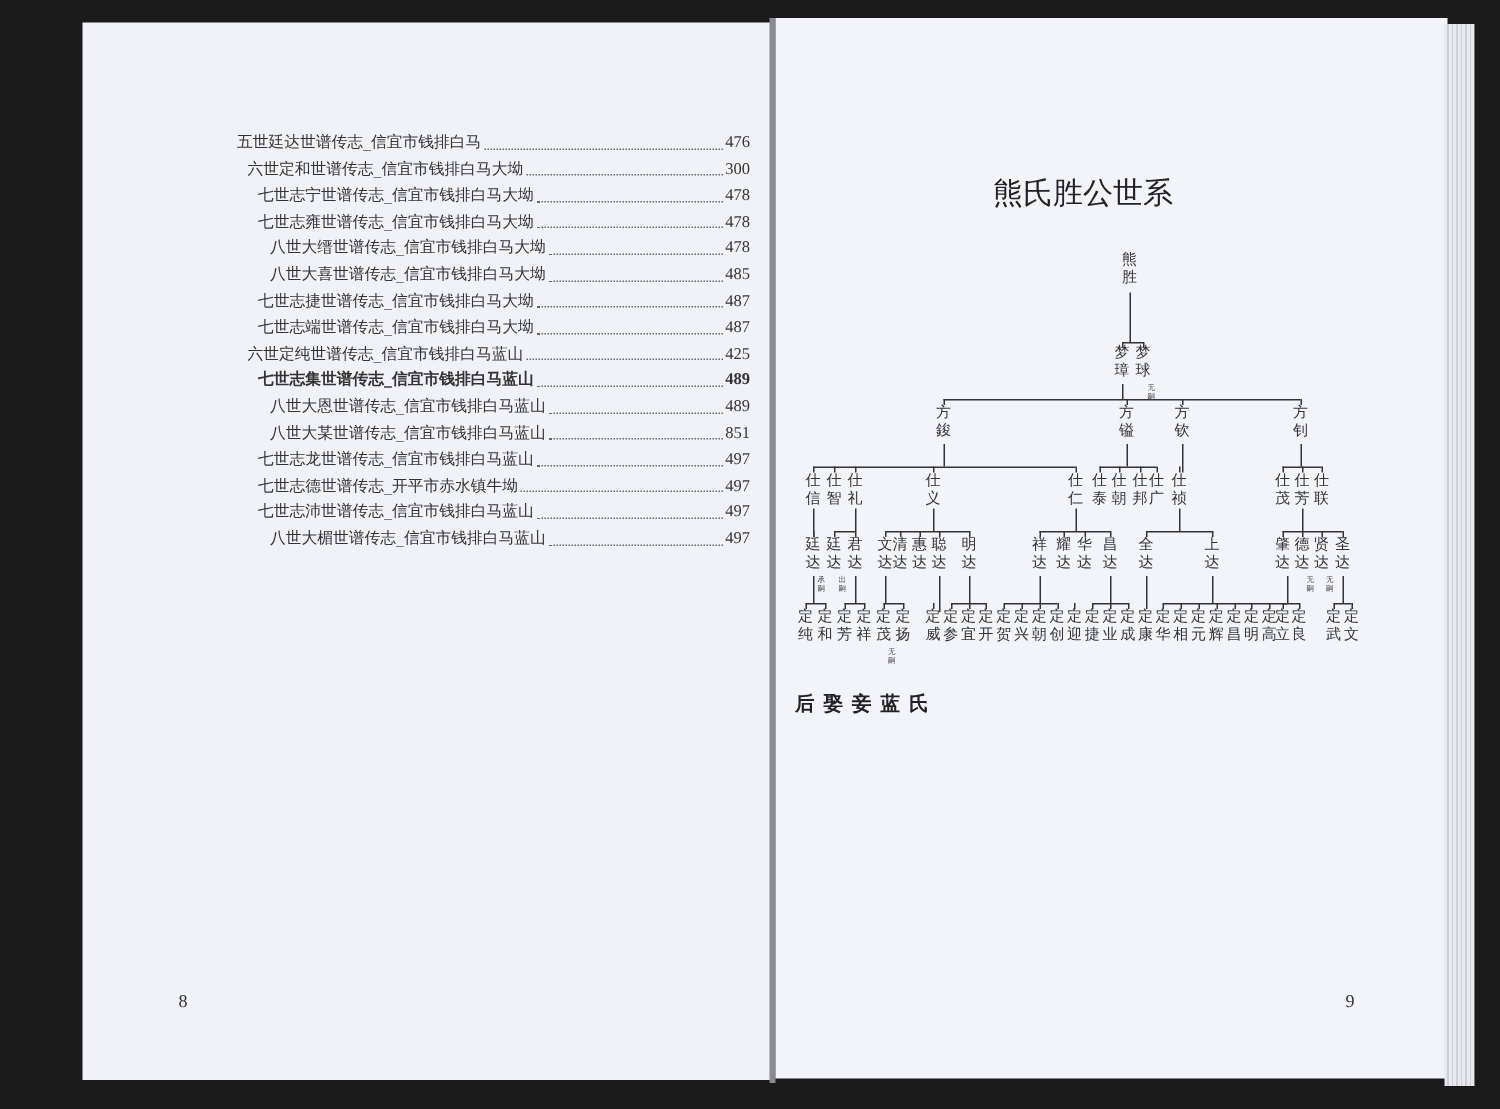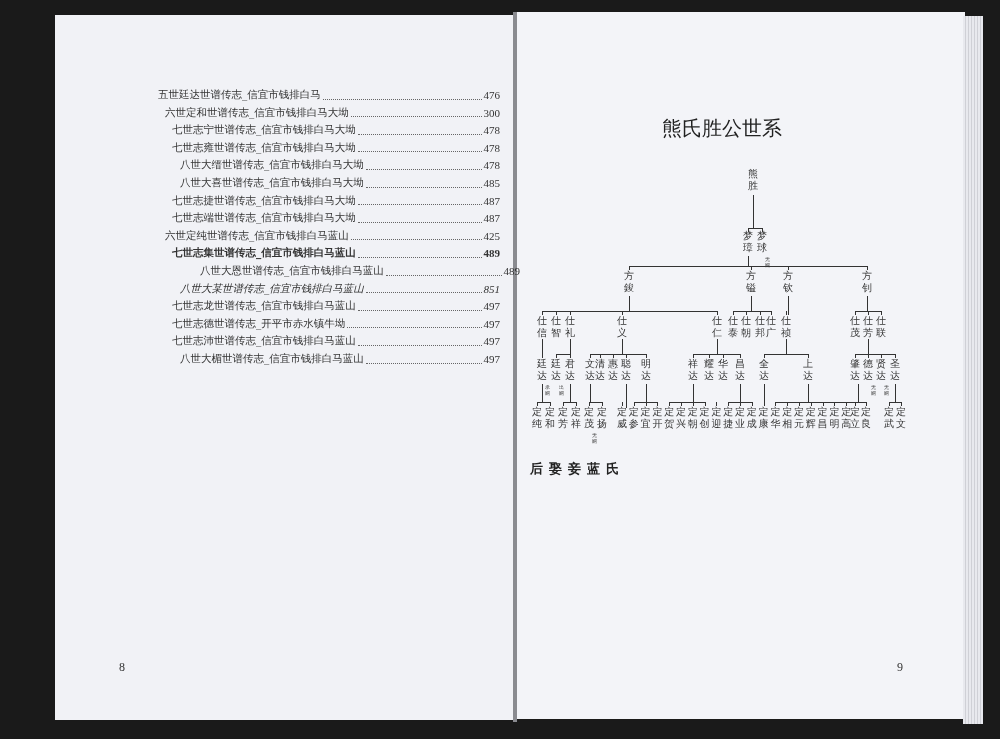--- a/index.html
+++ b/index.html
@@ -78,26 +78,26 @@
     <div class="toc-row" style="left: 165px; width: 335px; top: 226.8px;">
       <span class="toc-title">六世定纯世谱传志_信宜市钱排白马蓝山</span>
       <span class="toc-dots"></span>
       <span class="toc-page">425</span>
     </div>
     <div class="toc-row" style="left: 172px; width: 328px; top: 244.4px; font-weight: bold;">
       <span class="toc-title">七世志集世谱传志_信宜市钱排白马蓝山</span>
       <span class="toc-dots"></span>
       <span class="toc-page">489</span>
     </div>
-    <div class="toc-row" style="left: 180px; width: 320px; top: 262px; margin-left: 20px;">
+    <div class="toc-row" style="left: 180px; width: 320px; top: 262px;">
       <span class="toc-title">八世大恩世谱传志_信宜市钱排白马蓝山</span>
       <span class="toc-dots"></span>
       <span class="toc-page">489</span>
     </div>
-    <div class="toc-row" style="left: 180px; width: 320px; top: 279.6px; font-style: italic;">
+    <div class="toc-row" style="left: 180px; width: 320px; top: 279.6px;">
       <span class="toc-title">八世大某世谱传志_信宜市钱排白马蓝山</span>
       <span class="toc-dots"></span>
       <span class="toc-page">851</span>
     </div>
     <div class="toc-row" style="left: 172px; width: 328px; top: 297.2px;">
       <span class="toc-title">七世志龙世谱传志_信宜市钱排白马蓝山</span>
       <span class="toc-dots"></span>
       <span class="toc-page">497</span>
     </div>
     <div class="toc-row" style="left: 172px; width: 328px; top: 314.8px;">

